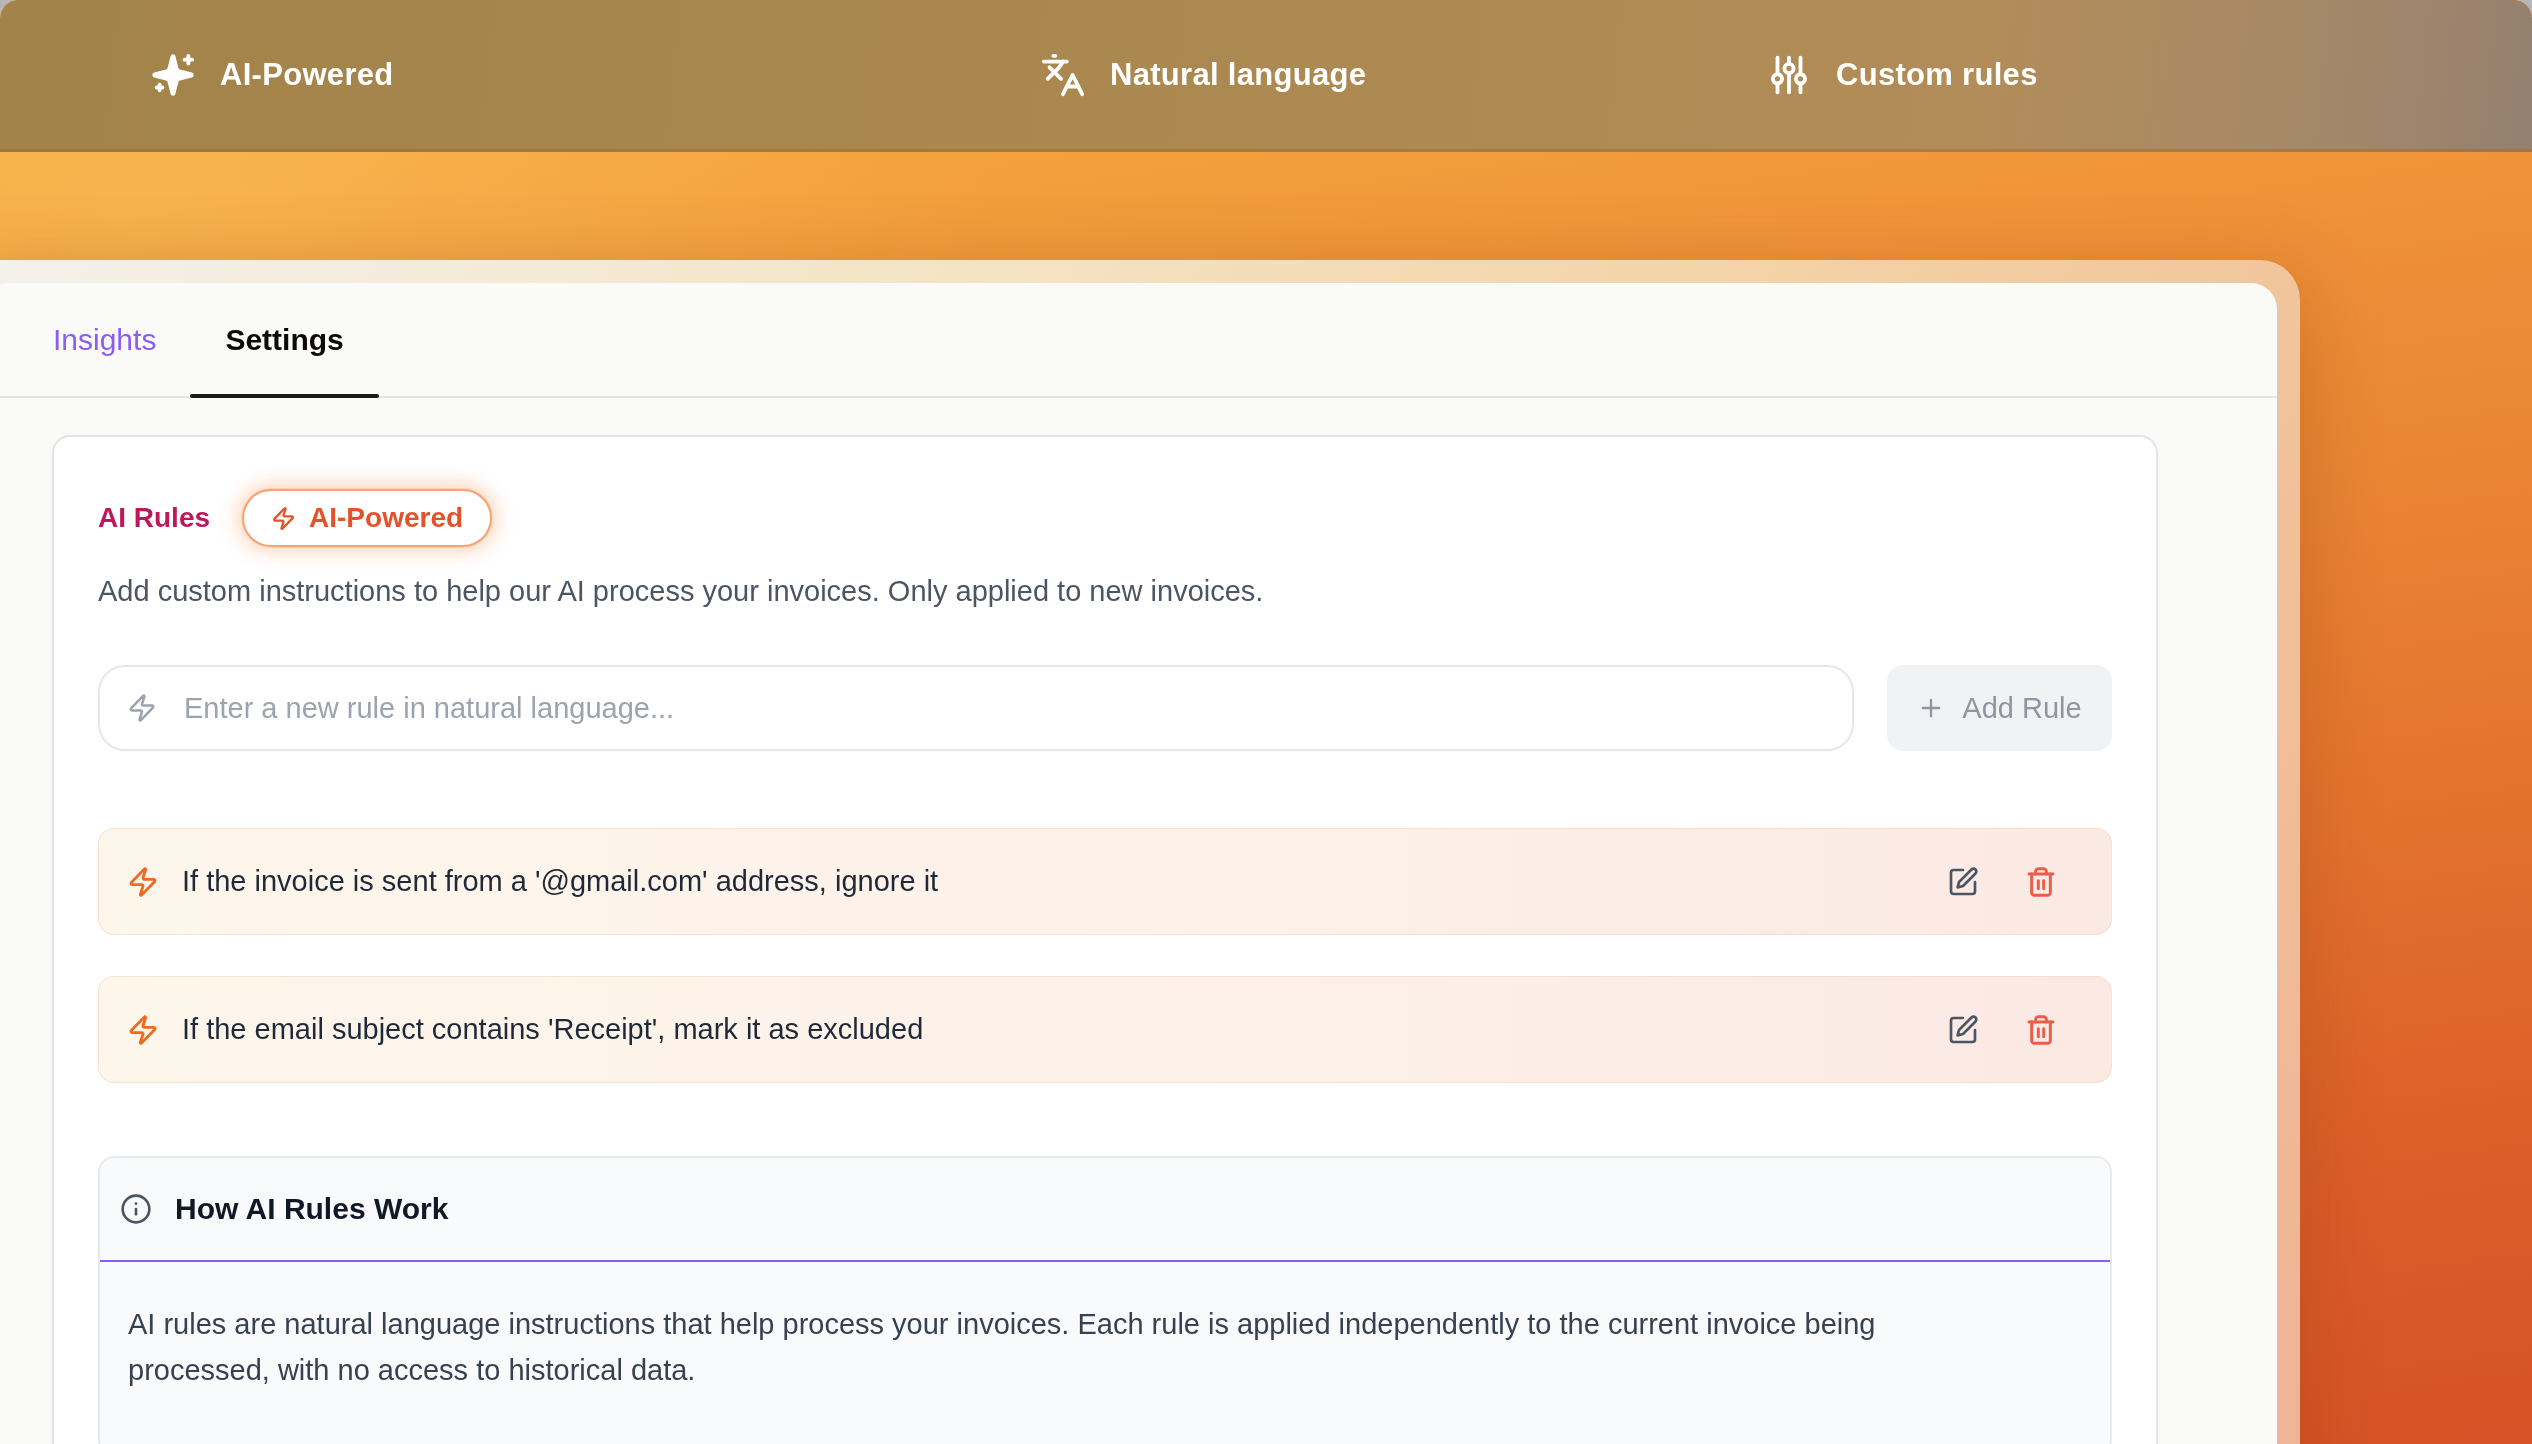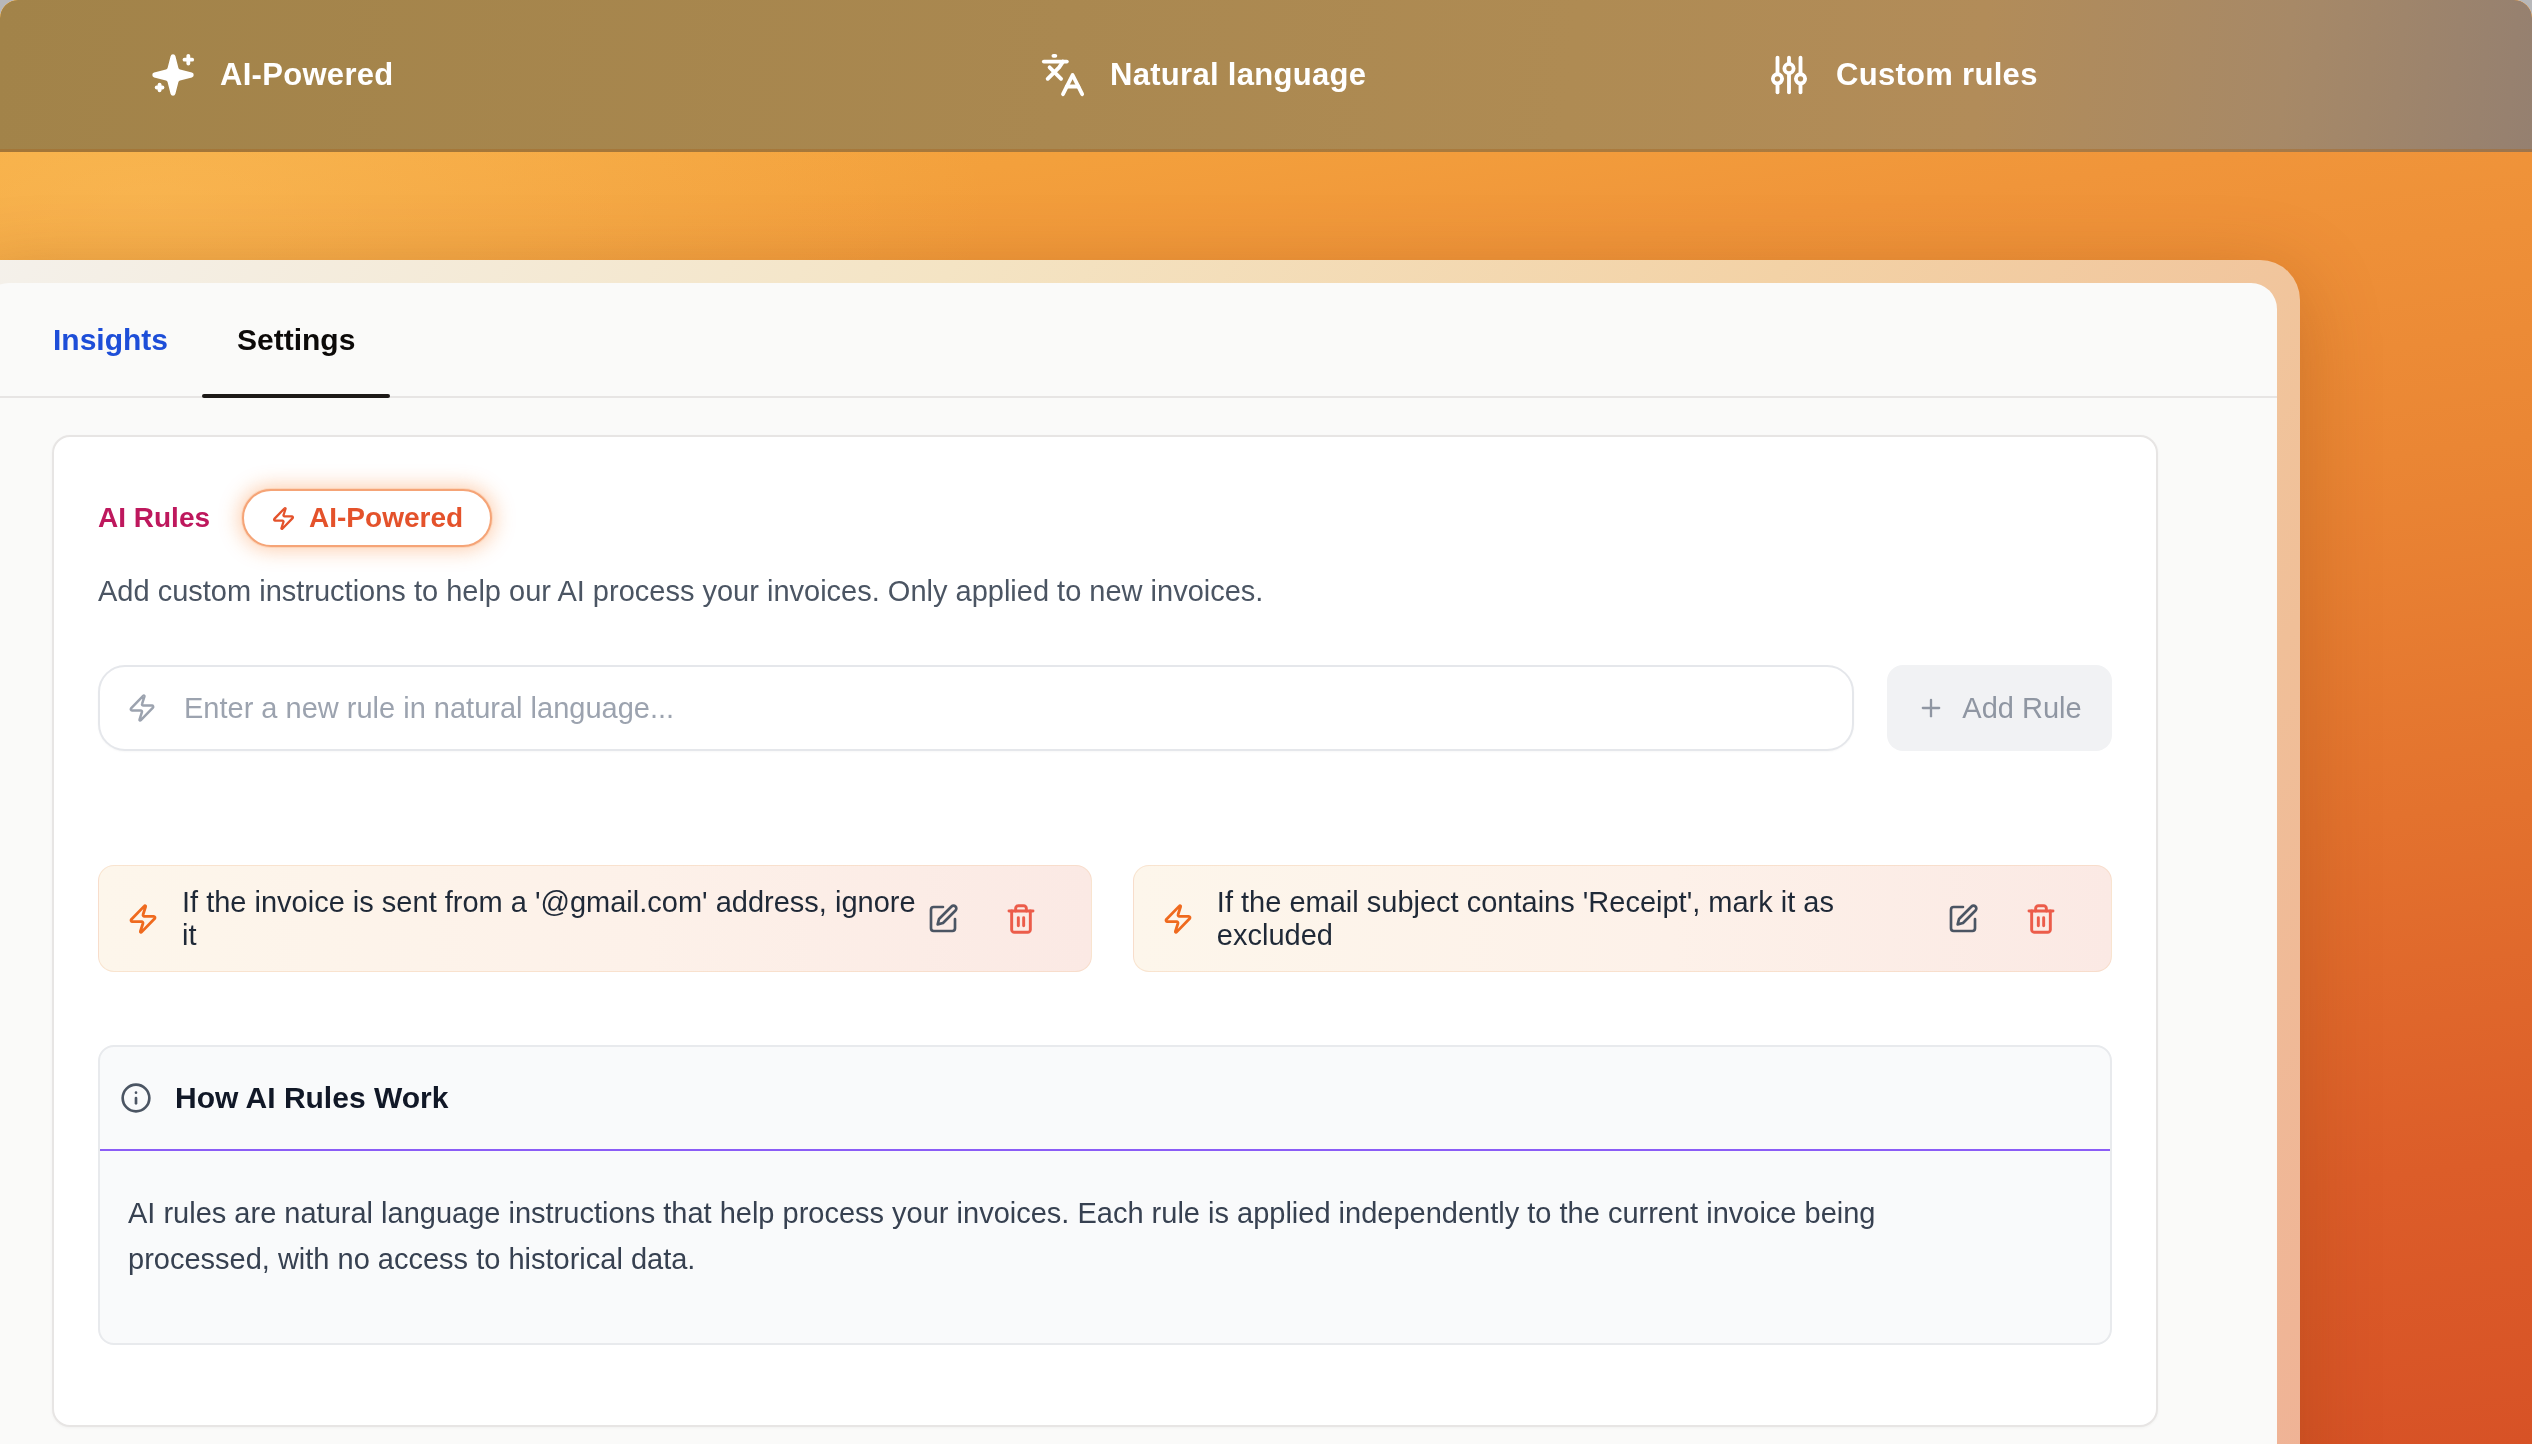--- a/index.html
+++ b/index.html
@@ -46,21 +46,21 @@
   .window-inner {
     width: 100%; height: 100%;
     background: #fafaf9; border-radius: 26px; overflow: hidden;
   }
   .tabbar {
     height: 115px; display: flex; align-items: stretch;
     padding-left: 70px; border-bottom: 2px solid #e7e5e4;
   }
   .tab {
     display: flex; align-items: center; position: relative;
-    font-size: 30px; color: #1d4ed8; font-weight: 700; cursor: default;
+    font-size: 30px; color: #8b5cf6; font-weight: 400; cursor: default;
   }
   .tab-insights { margin-right: 34px; }
   .tab-settings { padding: 0 35px; font-weight: 700; color: #0c0a09; }
   .tab-settings::after {
     content: ""; position: absolute; left: 0; right: 0; bottom: -2px;
     height: 4px; background: #1c1917; border-radius: 2px;
   }
   .content { padding-top: 37px; }
   .card {
     margin-left: 69px; width: 2106px;
@@ -91,21 +91,21 @@
   }
   .rule-input input::placeholder { color: #9ca3af; }
   .add-btn {
     width: 225px; height: 86px; flex: none;
     background: #f1f2f4; border: none; border-radius: 16px;
     display: flex; align-items: center; justify-content: center; gap: 17px;
     font-family: inherit; font-size: 29px; font-weight: 500; color: #8f96a2;
     cursor: pointer;
   }
   .add-btn svg { width: 28px; height: 28px; }
-  .rules { margin-top: 114px; display: flex; flex-direction: row; gap: 41px; }
+  .rules { margin-top: 77px; display: flex; flex-direction: column; gap: 41px; }
   .rule-row {
     height: 107px; border-radius: 16px;
     background: linear-gradient(90deg, #fdf6eb 0%, #fdf1e9 55%, #fbe9e4 100%);
     border: 1px solid rgba(243,206,173,.45);
     display: flex; align-items: center; padding: 0 28px;
   }
   .rule-row .zap { width: 32px; height: 32px; color: #ef6a1e; flex: none; }
   .rule-text { margin-left: 23px; font-size: 29px; color: #1f2937; }
   .row-actions { margin-left: auto; display: flex; align-items: center; gap: 46px; padding-right: 26px; }
   .row-actions svg { width: 32px; height: 32px; cursor: pointer; }

